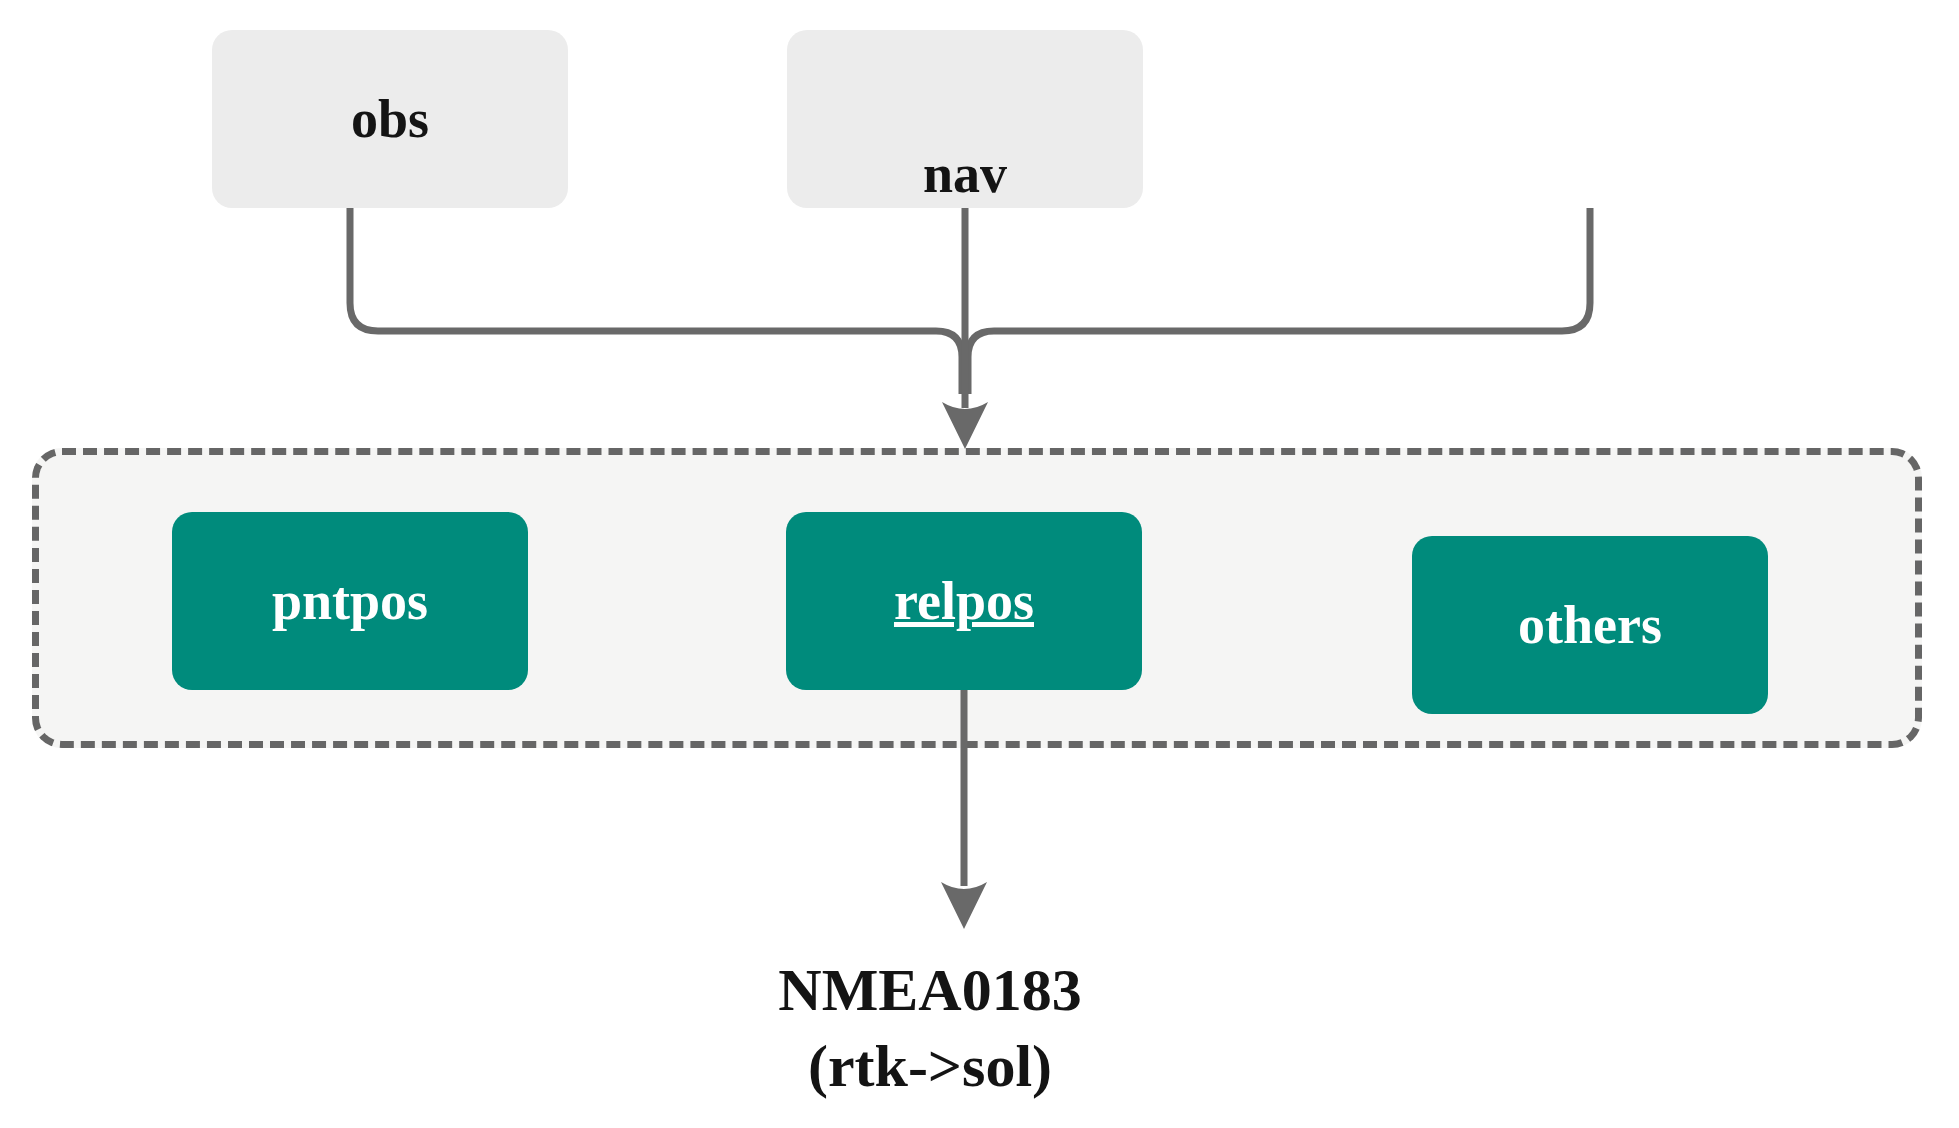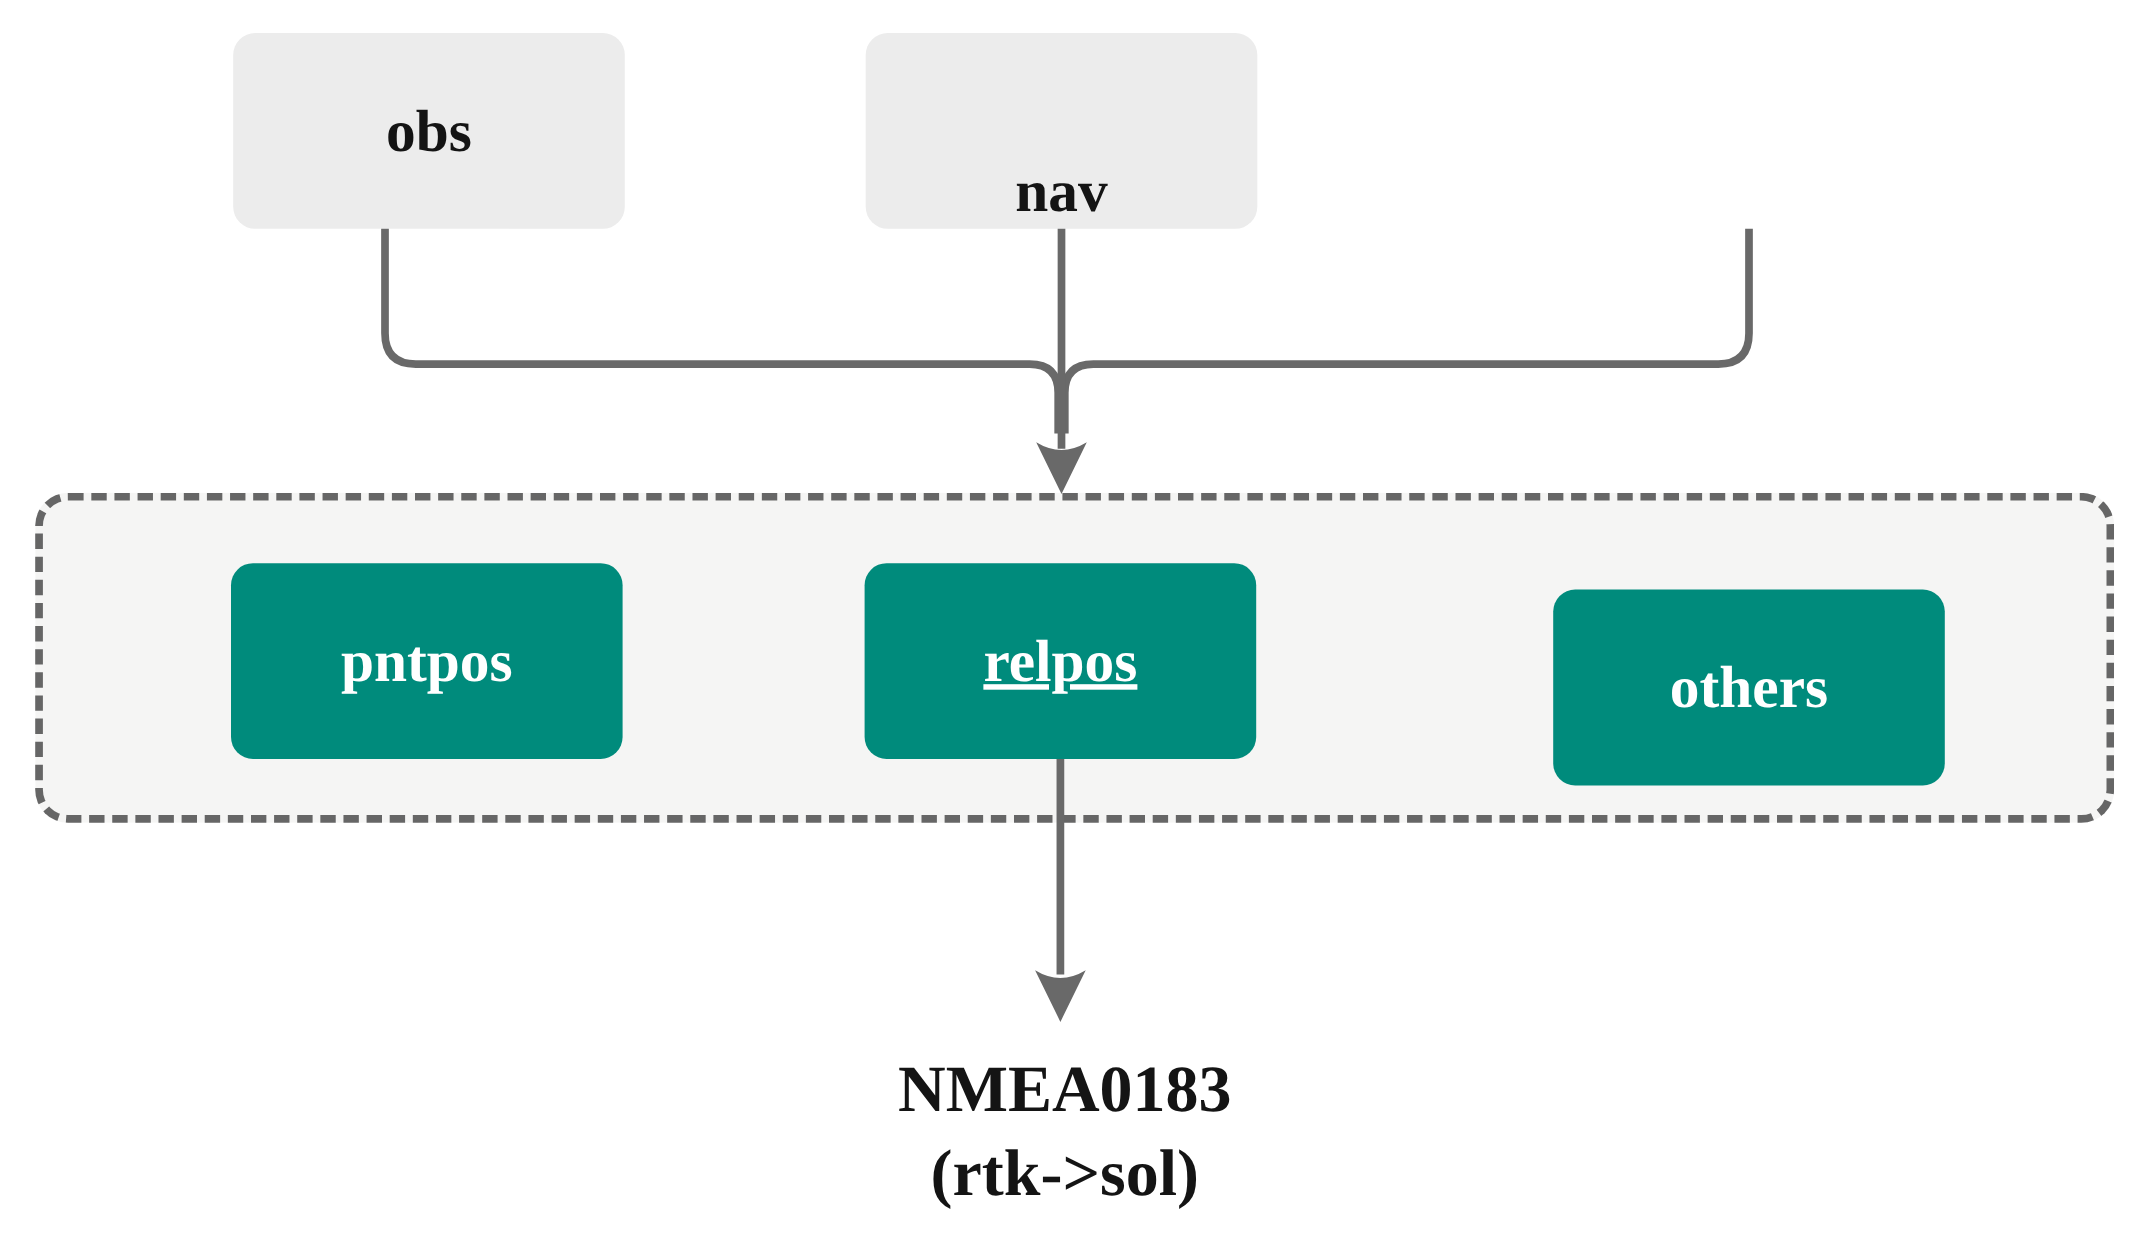--- a/index.html
+++ b/index.html
@@ -55,21 +55,21 @@
     border-radius: 30px;
   }
   .process-node {
     width: 356px;
     height: 178px;
     top: 512px;
     background: var(--process-box-fill);
     color: var(--process-text);
     font-size: 54px;
   }
-  .process-node.pntpos { left: 172px; margin-left: 38px; }
+  .process-node.pntpos { left: 172px; }
   .process-node.relpos { left: 786px; text-decoration: underline; }
   .process-node.others { left: 1412px; margin-top: 24px; }
   .wires {
     position: absolute;
     left: 0; top: 0;
     width: 1959px;
     height: 1128px;
     z-index: 3;
     pointer-events: none;
   }
@@ -78,21 +78,21 @@
     stroke: var(--line);
     stroke-width: 7;
     stroke-linejoin: round;
   }
   .arrowhead {
     fill: var(--line);
     stroke: none;
   }
   .output-label {
     position: absolute;
-    left: 668px;
+    left: 630px;
     top: 952px;
     width: 600px;
     text-align: center;
     color: var(--text);
     font-weight: bold;
     font-size: 60px;
     line-height: 76px;
   }
 </style>
 </head>

